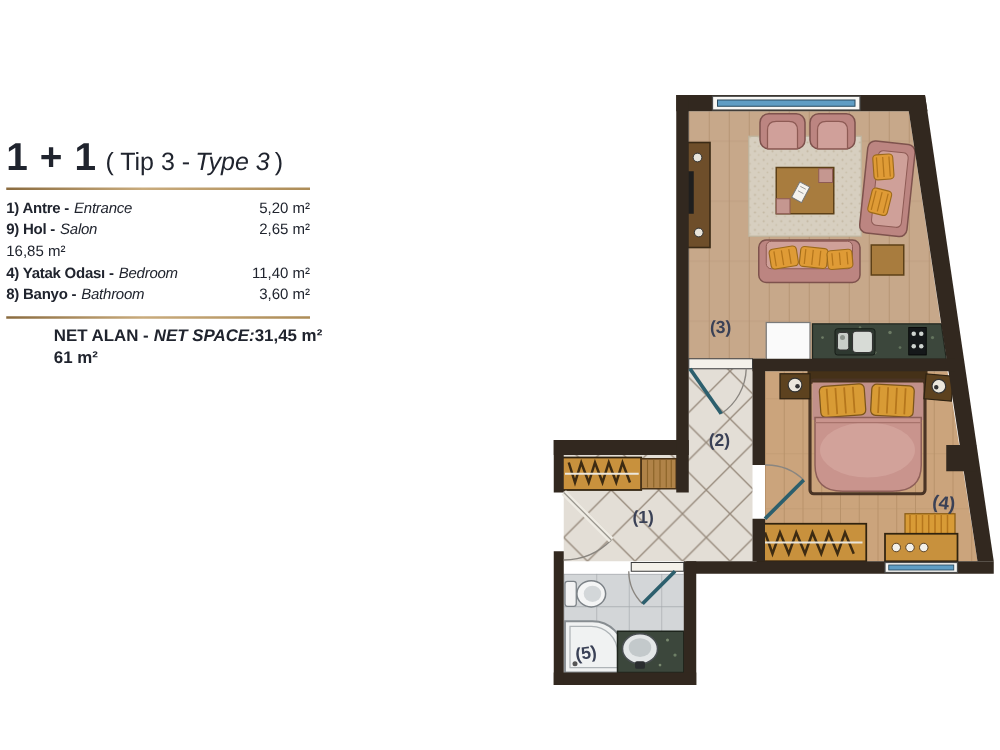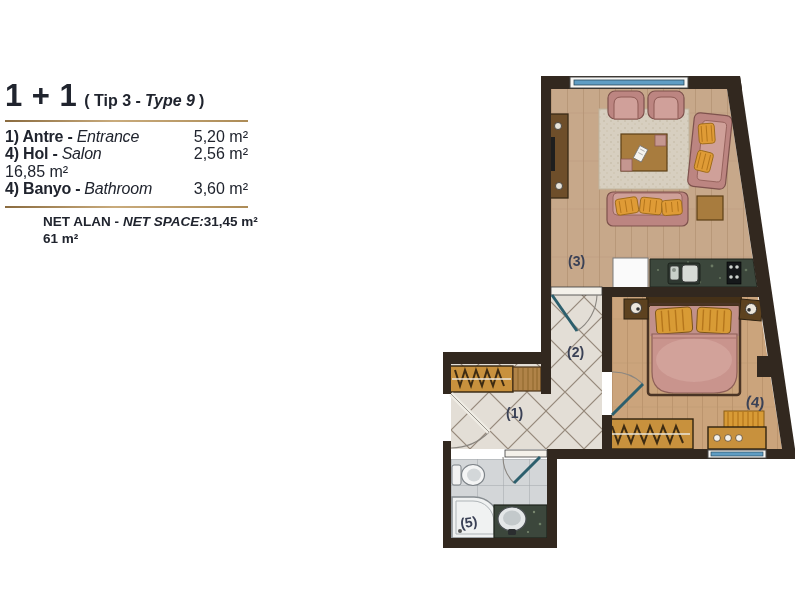--- a/index.html
+++ b/index.html
@@ -1,28 +1,28 @@
 <!DOCTYPE html>
 <html><head>
 <meta charset="utf-8">
 <style>
   html,body{margin:0;padding:0;background:#ffffff;}
   .stage{position:relative;width:800px;height:600px;background:#ffffff;overflow:hidden;
          font-family:"Liberation Sans",sans-serif;color:#20242e;}
   .plan-svg{position:absolute;left:0;top:0;}
-  .legend{position:absolute;left:5px;top:78px;width:243px;}
+  .legend{position:absolute;left:5px;top:108px;width:243px;}
   .title-row{display:flex;align-items:baseline;gap:7px;white-space:nowrap;}
   .t-main{font-size:31px;font-weight:700;letter-spacing:.5px;}
-  .t-sub{font-size:16px;font-weight:700;display:inline-flex;gap:4px;}
+  .t-sub{font-size:20px;font-weight:400;display:inline-flex;gap:4px;}
   .t-sub .it{font-style:italic;}
   .divider{height:2px;background:linear-gradient(90deg,#8a6b3f,#c9ab7c 45%,#ad8c57);
            border:0;margin:6px 0 6px;}
   .rows{margin:0;padding:0;list-style:none;}
   .row{display:flex;justify-content:space-between;align-items:baseline;
-       font-size:16px;line-height:17.3px;letter-spacing:-.2px;white-space:nowrap;}
+       font-size:12px;line-height:17.3px;letter-spacing:-.2px;white-space:nowrap;}
   .row .tr{font-weight:700;}
   .row .en{font-style:italic;font-weight:400;margin-left:4px;}
   .row .val{font-weight:400;letter-spacing:0;}
   .divider2{height:2px;background:linear-gradient(90deg,#8a6b3f,#c9ab7c 45%,#ad8c57);
             border:0;margin:9px 0 5px;}
   .tot{display:flex;justify-content:space-between;align-items:flex-start;
        font-size:13.5px;line-height:17px;white-space:nowrap;padding-left:38px;}
   .tot .tr{font-weight:700;}
   .tot .en{font-style:italic;font-weight:700;margin-left:4px;}
   .tot .val{font-weight:700;}
@@ -289,40 +289,44 @@
       <text x="746" y="407" font-size="15" transform="rotate(7 753 402)">(4)</text>
       <text x="460" y="527" font-size="14" transform="rotate(-8 470 521)">(5)</text>
     </g>
   </svg>
 
   <div class="legend">
     <div class="title-row">
       <span class="t-main">1 + 1</span>
       <span class="t-sub">
         <span>( Tip 3 -</span>
-        <span class="it">Type 9</span>
+        <span class="it">Type 3</span>
         <span>)</span>
       </span>
     </div>
     <div class="divider"></div>
 
     <ul class="rows">
       <li class="row">
         <span class="lbl"><span class="tr">1) Antre -</span><span class="en">Entrance</span></span>
         <span class="val">5,20 m²</span>
       </li>
       <li class="row">
-        <span class="lbl"><span class="tr">4) Hol -</span><span class="en">Salon</span></span>
-        <span class="val">2,56 m²</span>
+        <span class="lbl"><span class="tr">9) Hol -</span><span class="en">Salon</span></span>
+        <span class="val">2,65 m²</span>
       </li>
       <li class="row">
         <span class="val">16,85 m²</span>
       </li>
       <li class="row">
-        <span class="lbl"><span class="tr">4) Banyo -</span><span class="en">Bathroom</span></span>
+        <span class="lbl"><span class="tr">4) Yatak Odası -</span><span class="en">Bedroom</span></span>
+        <span class="val">11,40 m²</span>
+      </li>
+      <li class="row">
+        <span class="lbl"><span class="tr">8) Banyo -</span><span class="en">Bathroom</span></span>
         <span class="val">3,60 m²</span>
       </li>
     </ul>
 
     <div class="divider2"></div>
 
     <div class="tot">
       <span class="lbl"><span class="tr">NET ALAN -</span><span class="en">NET SPACE:</span></span>
       <span class="val">31,45 m²</span>
     </div>

